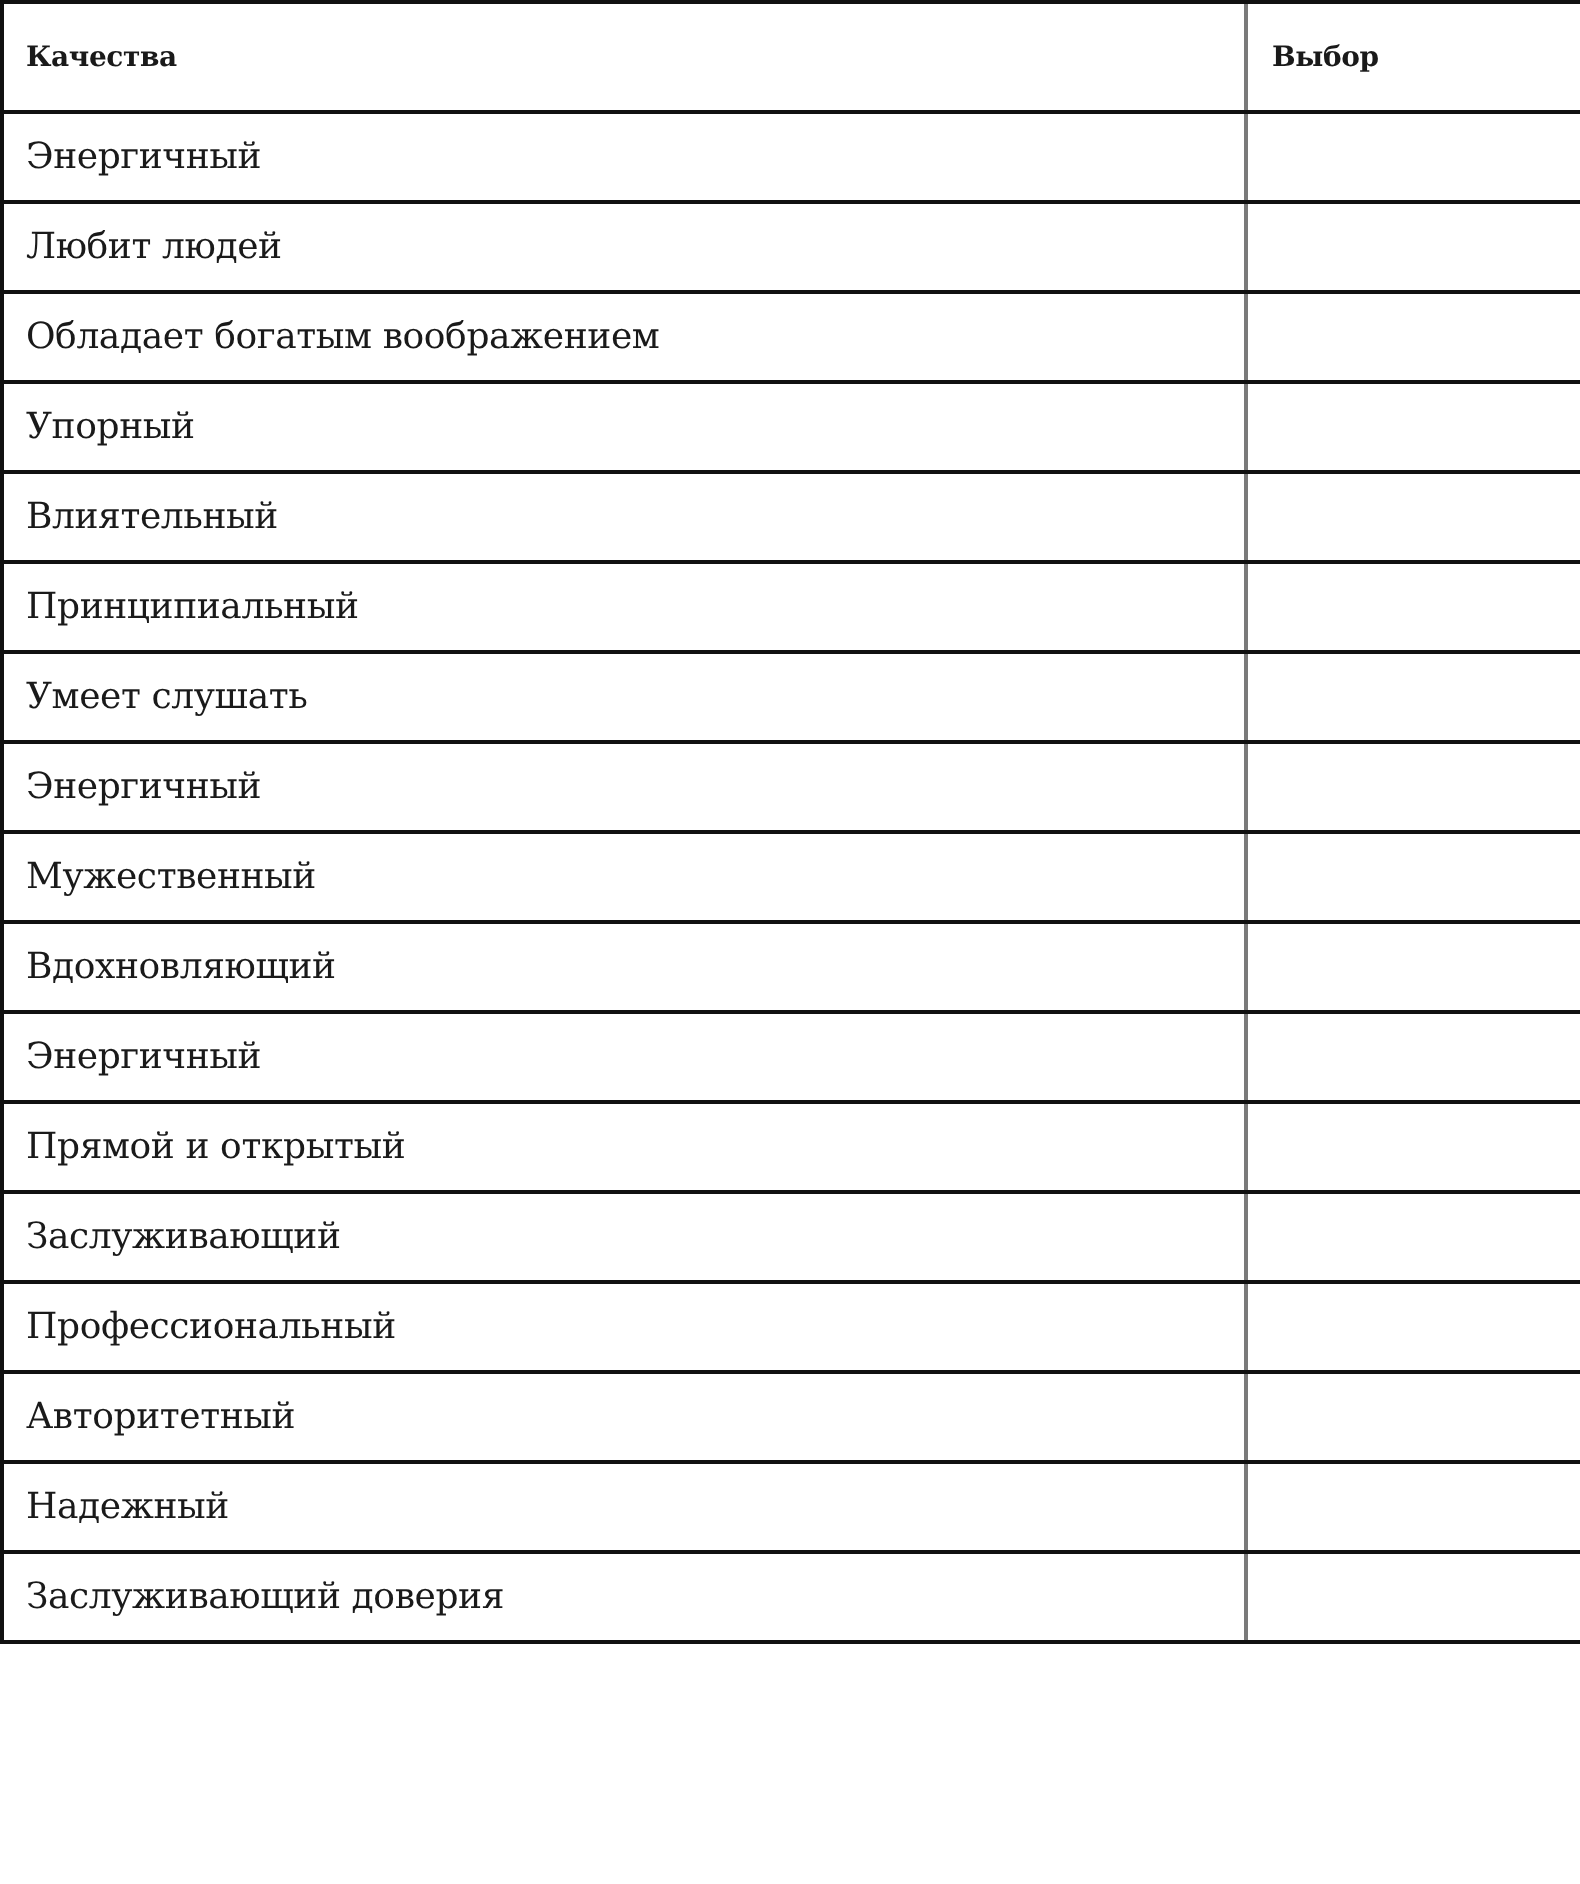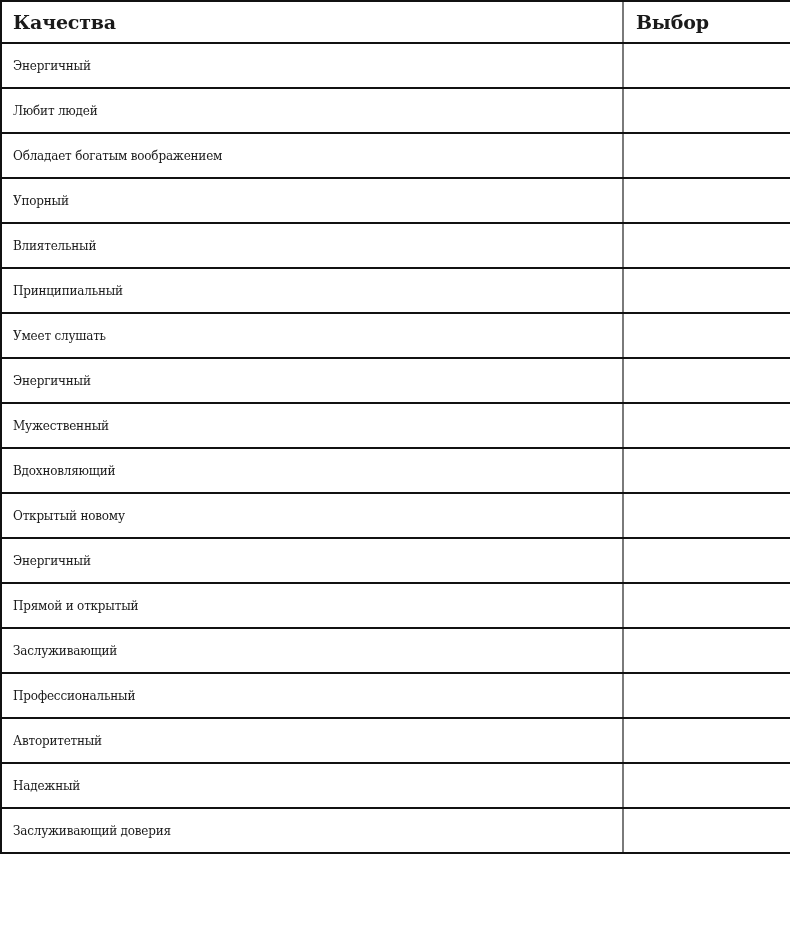--- a/index.html
+++ b/index.html
@@ -23,28 +23,28 @@
     table.qualities col.c2 { width: 168px; }
     table.qualities th,
     table.qualities td {
       height: 45px;
       padding: 0 0 0 11px;
       text-align: left;
       vertical-align: middle;
       border-top: 2px solid #111111;
       border-bottom: 2px solid #111111;
       box-sizing: border-box;
-      font-size: 12px;
+      font-size: 18px;
       letter-spacing: -0.2px;
       white-space: nowrap;
     }
     table.qualities th {
       font-weight: bold;
-      height: 42px;
-      font-size: 19px;
+      height: 55px;
+      font-size: 14px;
     }
     table.qualities th.col-choice,
     table.qualities td.cell-choice {
       border-left: 2px solid #7a7a7a;
       padding-left: 12px;
     }
     table.qualities tr > *:first-child { border-left: 2px solid #111111; }
     table.qualities tr > *:last-child { border-right: 2px solid #111111; }
     table.qualities td.cell-quality { font-weight: normal; }
   </style>
@@ -97,24 +97,20 @@
     </tr>
     <tr>
       <td class="cell-quality">Мужественный</td>
       <td class="cell-choice"></td>
     </tr>
     <tr>
       <td class="cell-quality">Вдохновляющий</td>
       <td class="cell-choice"></td>
     </tr>
     <tr>
-      <td class="cell-quality">Открытый новому</td>
-      <td class="cell-choice"></td>
-    </tr>
-    <tr>
       <td class="cell-quality">Энергичный</td>
       <td class="cell-choice"></td>
     </tr>
     <tr>
       <td class="cell-quality">Прямой и открытый</td>
       <td class="cell-choice"></td>
     </tr>
     <tr>
       <td class="cell-quality">Заслуживающий</td>
       <td class="cell-choice"></td>

